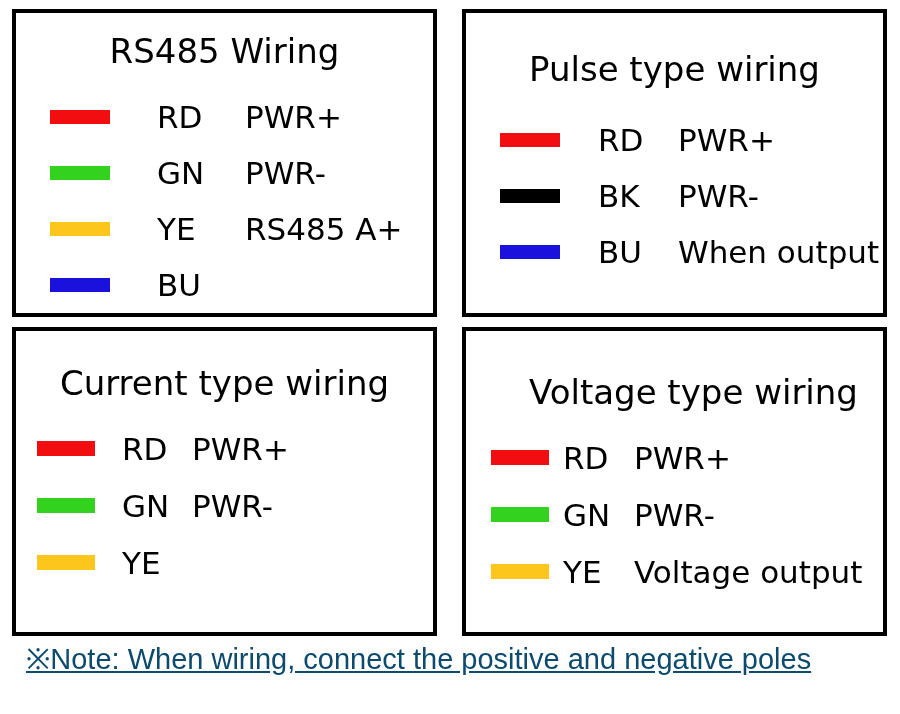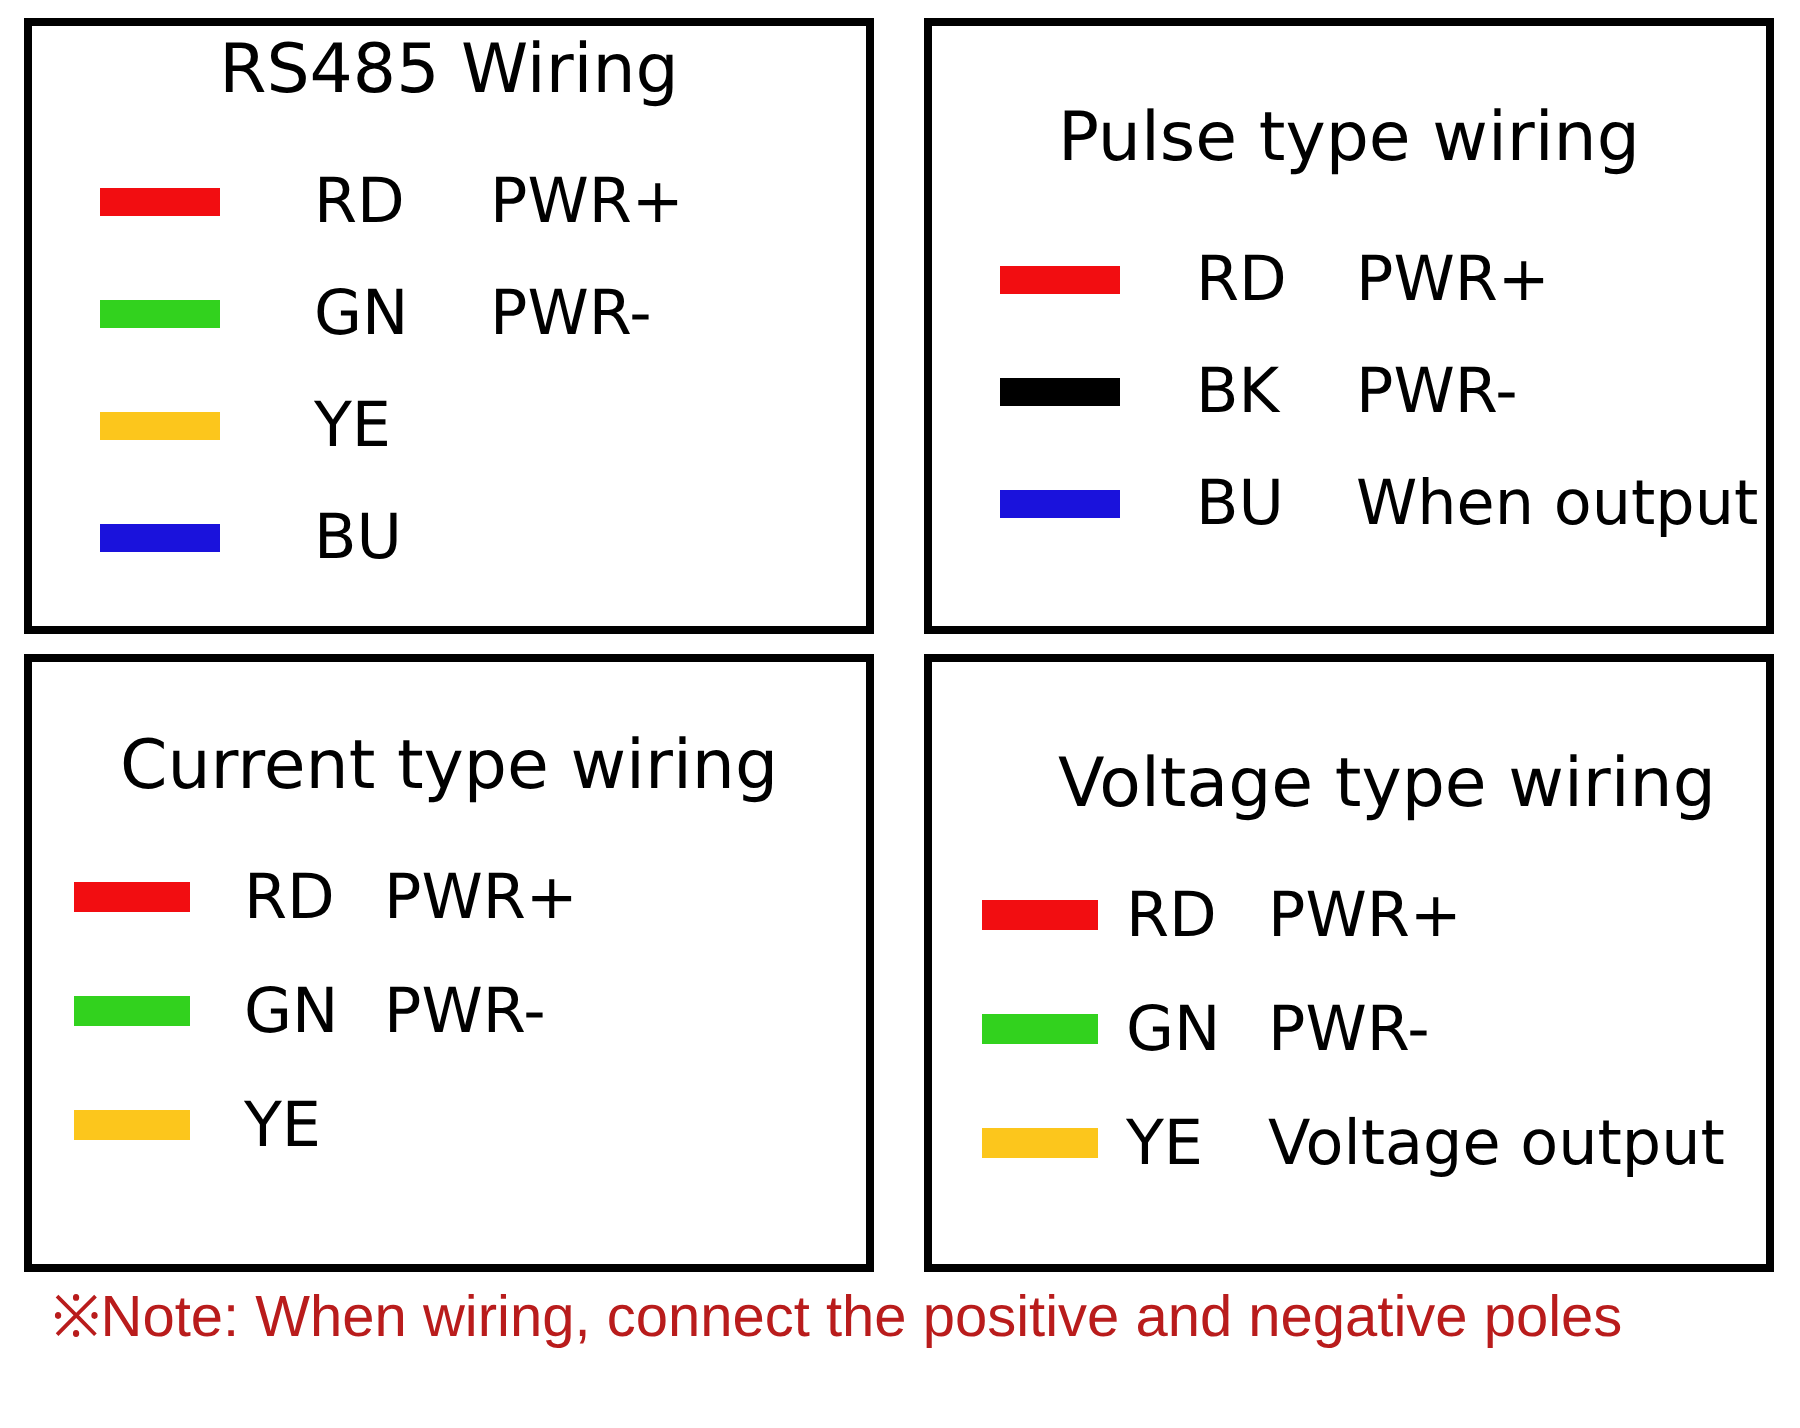--- a/index.html
+++ b/index.html
@@ -22,21 +22,21 @@
   .panel-pulse   { left: 462px; top: 9px;   width: 425px; height: 308px; }
   .panel-current { left: 12px;  top: 327px; width: 425px; height: 309px; }
   .panel-voltage { left: 462px; top: 327px; width: 425px; height: 309px; }
 
   .panel-title {
     text-align: center;
     font-size: 34px;
     line-height: 41px;
     white-space: nowrap;
   }
-  .panel-rs485   .panel-title { margin-top: 2px; }
+  .panel-rs485   .panel-title { margin-top: 18px; }
   .panel-pulse   .panel-title { margin-top: 36px; }
   .panel-current .panel-title { margin-top: 32px; }
   .panel-voltage .panel-title { margin-top: 41px; padding-left: 38px; }
 
   .rows { display: block; }
   .panel-rs485   .rows { margin-top: 17px; padding-left: 34px; }
   .panel-pulse   .rows { margin-top: 22px; padding-left: 34px; }
   .panel-current .rows { margin-top: 16px; padding-left: 21px; }
   .panel-voltage .rows { margin-top: 16px; padding-left: 25px; }
 
@@ -70,22 +70,23 @@
   .panel-current .signal { margin-left: 26px; }
   .panel-voltage .signal { margin-left: 27px; }
 
   .note {
     position: absolute;
     left: 26px;
     top: 643px;
     font-family: "Liberation Sans", sans-serif;
     font-size: 29px;
     line-height: 33px;
-    color: #b91c1c;
+    color: #0c4a6e;
     white-space: nowrap;
+    text-decoration: underline;
   }
 </style>
 </head>
 <body>
 
 <div id="screen">
 
   <div class="panel panel-rs485">
     <div class="panel-title">RS485 Wiring</div>
     <div class="rows">
@@ -95,20 +96,21 @@
         <span class="signal">PWR+</span>
       </div>
       <div class="row">
         <span class="swatch" style="background: rgb(50, 210, 30);"></span>
         <span class="code">GN</span>
         <span class="signal">PWR-</span>
       </div>
       <div class="row">
         <span class="swatch" style="background: rgb(252, 198, 28);"></span>
         <span class="code">YE</span>
+        <span class="signal">RS485 A+</span>
       </div>
       <div class="row">
         <span class="swatch" style="background: rgb(26, 18, 220);"></span>
         <span class="code">BU</span>
       </div>
     </div>
   </div>
 
   <div class="panel panel-pulse">
     <div class="panel-title">Pulse type wiring</div>

